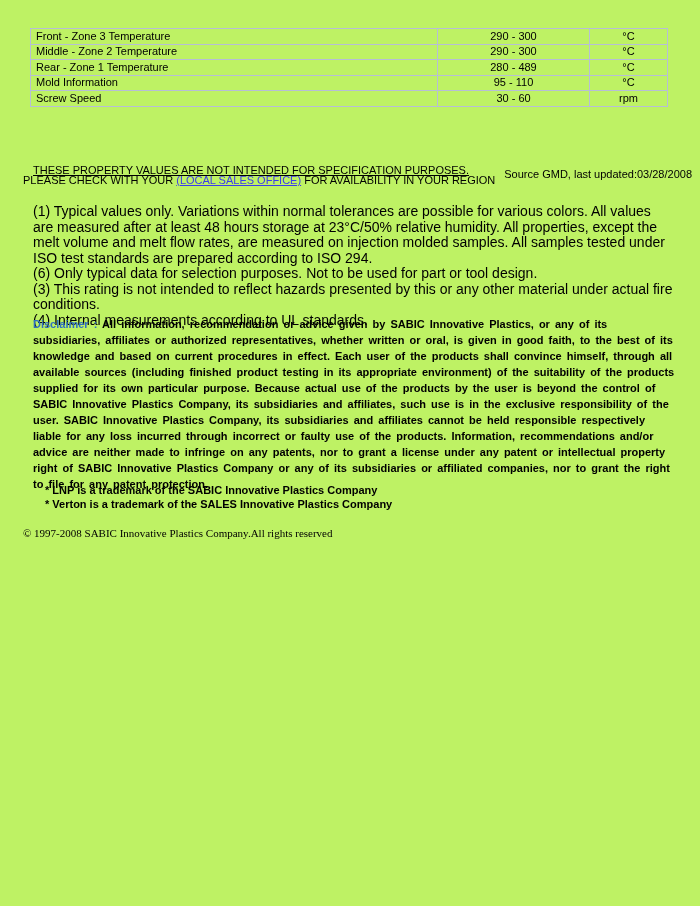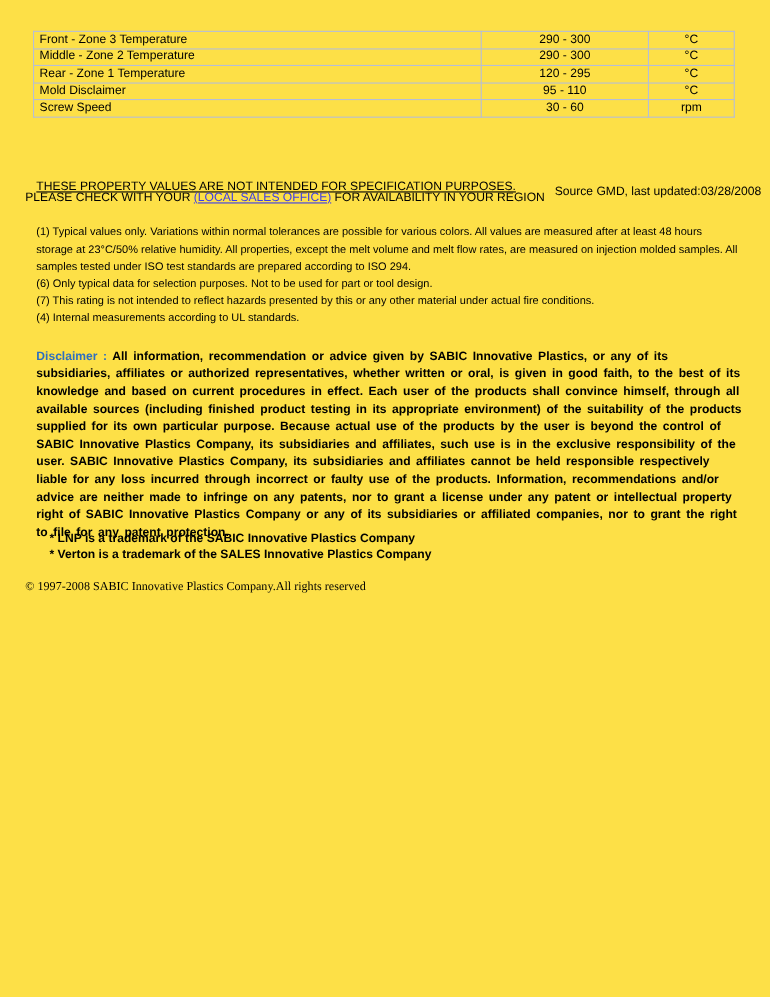--- a/index.html
+++ b/index.html
@@ -1,20 +1,20 @@
 <!DOCTYPE html>
 <html><head>
 <meta charset="utf-8">
 <style>
   html, body { margin: 0; padding: 0; background: #ffffff; }
   .page {
     position: relative;
     width: 700px;
     height: 906px;
-    background: #fde047;
+    background: #bef264;
     font-family: "Liberation Sans", sans-serif;
     font-size: 11px;
     color: #000000;
     overflow: hidden;
   }
 
   
   table.params {
     position: absolute;
     top: 28px;
@@ -65,21 +65,21 @@
     color: #3b3beb;
     text-decoration: underline;
     cursor: pointer;
   }
 
   .footnotes {
     position: absolute;
     top: 204px;
     left: 33px;
     width: 641px;
-    font-size: 10px;
+    font-size: 14px;
     line-height: 15.5px;
   }
 
   .disclaimer {
     position: absolute;
     top: 316px;
     left: 33px;
     width: 645px;
     font-size: 11px;
     font-weight: bold;
@@ -125,25 +125,25 @@
         <td class="val">290 - 300</td>
         <td class="unit">°C</td>
       </tr>
       <tr>
         <td class="prop">Middle - Zone 2 Temperature</td>
         <td class="val">290 - 300</td>
         <td class="unit">°C</td>
       </tr>
       <tr>
         <td class="prop">Rear - Zone 1 Temperature</td>
-        <td class="val">120 - 295</td>
+        <td class="val">280 - 489</td>
         <td class="unit">°C</td>
       </tr>
       <tr>
-        <td class="prop">Mold Disclaimer</td>
+        <td class="prop">Mold Information</td>
         <td class="val">95 - 110</td>
         <td class="unit">°C</td>
       </tr>
       <tr>
         <td class="prop">Screw Speed</td>
         <td class="val">30 - 60</td>
         <td class="unit">rpm</td>
       </tr>
     </tbody>
   </table>
@@ -152,21 +152,21 @@
 
   <div class="stmt-spec">THESE PROPERTY VALUES ARE NOT INTENDED FOR SPECIFICATION PURPOSES.</div>
 
   <div class="stmt-availability">
     <span>PLEASE CHECK WITH YOUR </span><span class="sales-link">(LOCAL SALES OFFICE)</span><span> FOR AVAILABILITY IN YOUR REGION</span>
   </div>
 
   <div class="footnotes">
     <div>(1) Typical values only. Variations within normal tolerances are possible for various colors. All values are measured after at least 48 hours storage at 23°C/50% relative humidity. All properties, except the melt volume and melt flow rates, are measured on injection molded samples. All samples tested under ISO test standards are prepared according to ISO 294.</div>
     <div>(6) Only typical data for selection purposes. Not to be used for part or tool design.</div>
-    <div>(7) This rating is not intended to reflect hazards presented by this or any other material under actual fire conditions.</div>
+    <div>(3) This rating is not intended to reflect hazards presented by this or any other material under actual fire conditions.</div>
     <div>(4) Internal measurements according to UL standards.</div>
   </div>
 
   <div class="disclaimer">
     <span class="disclaimer-label">Disclaimer : </span><span>All information, recommendation or advice given by SABIC Innovative Plastics, or any of its subsidiaries, affiliates or authorized representatives, whether written or oral, is given in good faith, to the best of its knowledge and based on current procedures in effect. Each user of the products shall convince himself, through all available sources (including finished product testing in its appropriate environment) of the suitability of the products supplied for its own particular purpose. Because actual use of the products by the user is beyond the control of SABIC Innovative Plastics Company, its subsidiaries and affiliates, such use is in the exclusive responsibility of the user. SABIC Innovative Plastics Company, its subsidiaries and affiliates cannot be held responsible respectively liable for any loss incurred through incorrect or faulty use of the products. Information, recommendations and/or advice are neither made to infringe on any patents, nor to grant a license under any patent or intellectual property right of SABIC Innovative Plastics Company or any of its subsidiaries or affiliated companies, nor to grant the right to file for any patent protection.</span>
   </div>
 
   <div class="trademarks">
     <div>* LNP is a trademark of the SABIC Innovative Plastics Company</div>
     <div>* Verton is a trademark of the SALES Innovative Plastics Company</div>

